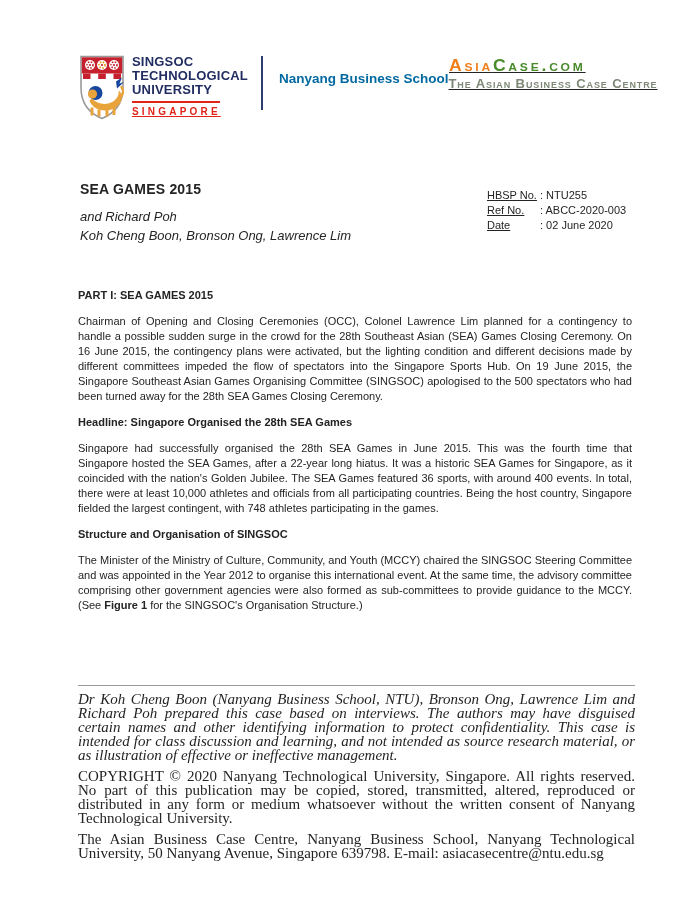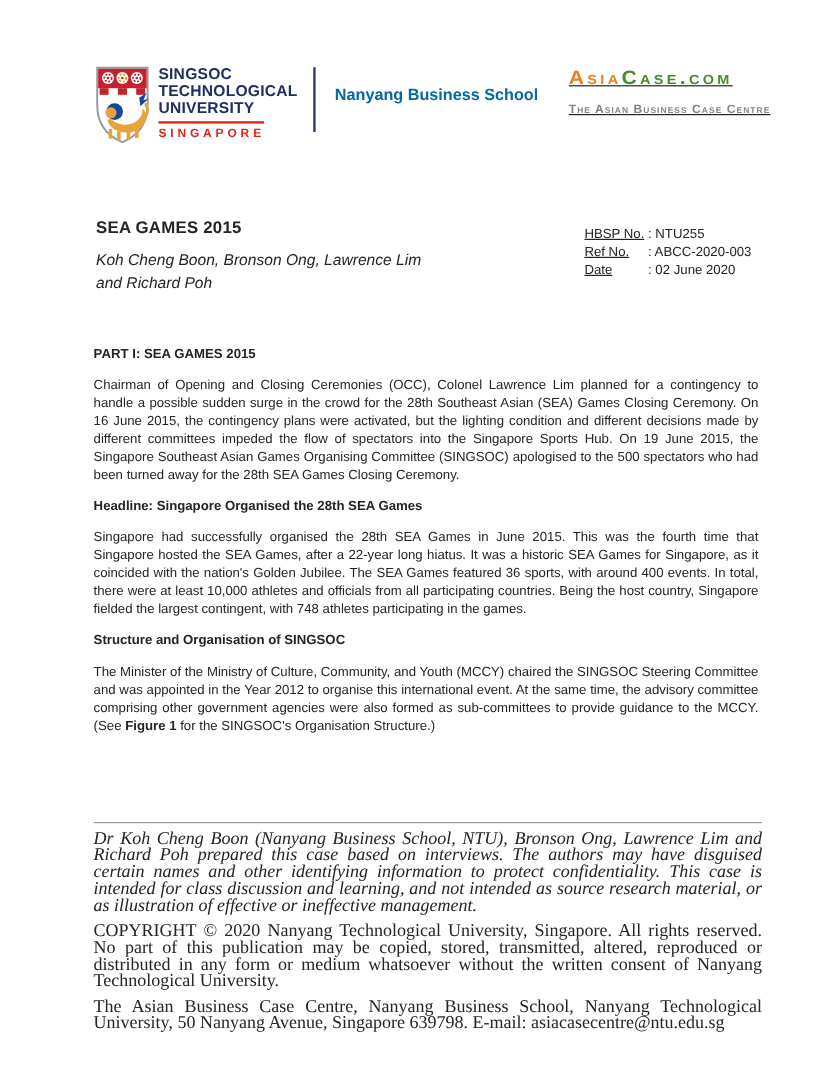--- a/index.html
+++ b/index.html
@@ -22,42 +22,42 @@
     align-items: flex-start;
   }
   .crest { width: 48px; height: 67px; flex: 0 0 auto; }
   .ntu-wordmark { margin-left: 6px; padding-top: 1px; }
   .ntu-line {
     font-size: 13px; font-weight: bold; line-height: 14px;
     color: #222d62; letter-spacing: 0.2px;
   }
   .ntu-rule { width: 88px; height: 2px; background: #e2231a; margin: 4px 0 3px 0; }
   .ntu-country {
-    font-size: 10px; font-weight: bold; color: #e2231a; letter-spacing: 3.2px;
+    font-size: 10px; font-weight: bold; color: #e2231a; letter-spacing: 3.2px; text-decoration: underline;
   }
   .header-divider {
     width: 2px; height: 54px; background: #2e3e6e;
     margin-left: 13px; margin-right: 16px; margin-top: 2px; flex: 0 0 auto;
   }
   .school-name {
     font-size: 13.5px; font-weight: bold; color: #0369a1; margin-top: 17px;
     white-space: nowrap;
   }
   .header-spacer { flex: 1 1 auto; }
   .asiacase { margin-top: 4px; flex: 0 0 auto; text-decoration: underline; }
   .asiacase-brand {
     font-size: 16px; font-weight: bold; font-variant: small-caps;
     letter-spacing: 2.5px; line-height: 16px; white-space: nowrap;
     transform: scaleX(1.1); transform-origin: left top;
   }
   .asiacase-brand .brand-asia { color: #ef7f1a; }
   .asiacase-brand .brand-case { color: #4a8b2c; }
   .asiacase-tagline {
-    font-size: 10px; font-weight: bold; font-variant: small-caps;
-    color: #7d8876; letter-spacing: 0.9px; margin-top: 12px; white-space: nowrap;
+    font-size: 13px; font-weight: bold; font-variant: small-caps;
+    color: #7d8876; letter-spacing: 0.9px; margin-top: 2px; white-space: nowrap;
   }
 
   
   .title-block { position: absolute; left: 80px; top: 181px; width: 554px; }
   .doc-title { font-size: 14px; font-weight: bold; letter-spacing: 0.2px; }
   .authors { margin-top: 10px; font-size: 13px; font-style: italic; line-height: 19px; }
   .meta { position: absolute; left: 407px; top: 7px; font-size: 11px; line-height: 15px; }
   .meta-row { display: flex; }
   .meta-label { width: 53px; flex: 0 0 auto; text-decoration: underline; }
   .meta-value { white-space: nowrap; }
@@ -139,22 +139,22 @@
       <div class="asiacase-brand">
         <span class="brand-asia">Asia</span><span class="brand-case">Case.com</span>
       </div>
       <div class="asiacase-tagline">The Asian Business Case Centre</div>
     </div>
   </div>
 
   <div class="title-block">
     <div class="doc-title">SEA GAMES 2015</div>
     <div class="authors">
+      <div>and Richard Poh</div>
       <div>Koh Cheng Boon, Bronson Ong, Lawrence Lim</div>
-      <div>and Richard Poh</div>
     </div>
     <div class="meta">
       <div class="meta-row">
         <span class="meta-label">HBSP No.</span>
         <span class="meta-value">: NTU255</span>
       </div>
       <div class="meta-row">
         <span class="meta-label">Ref No.</span>
         <span class="meta-value">: ABCC-2020-003</span>
       </div>

